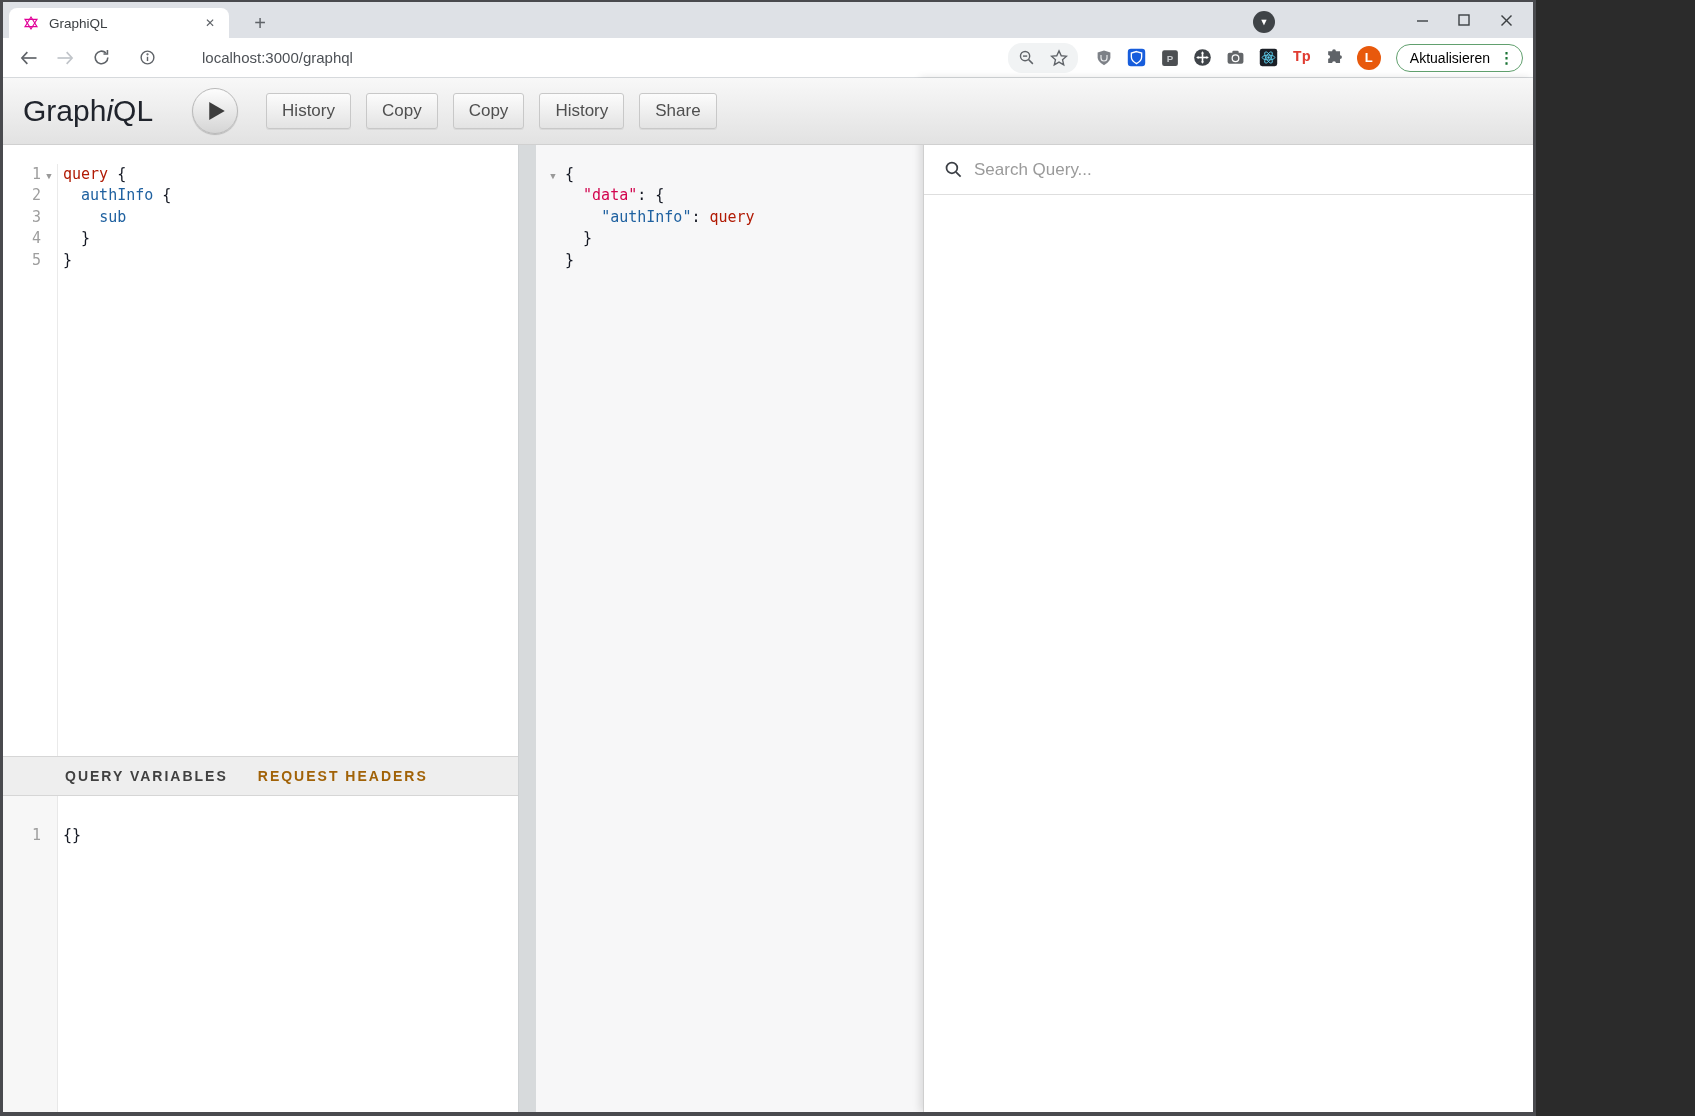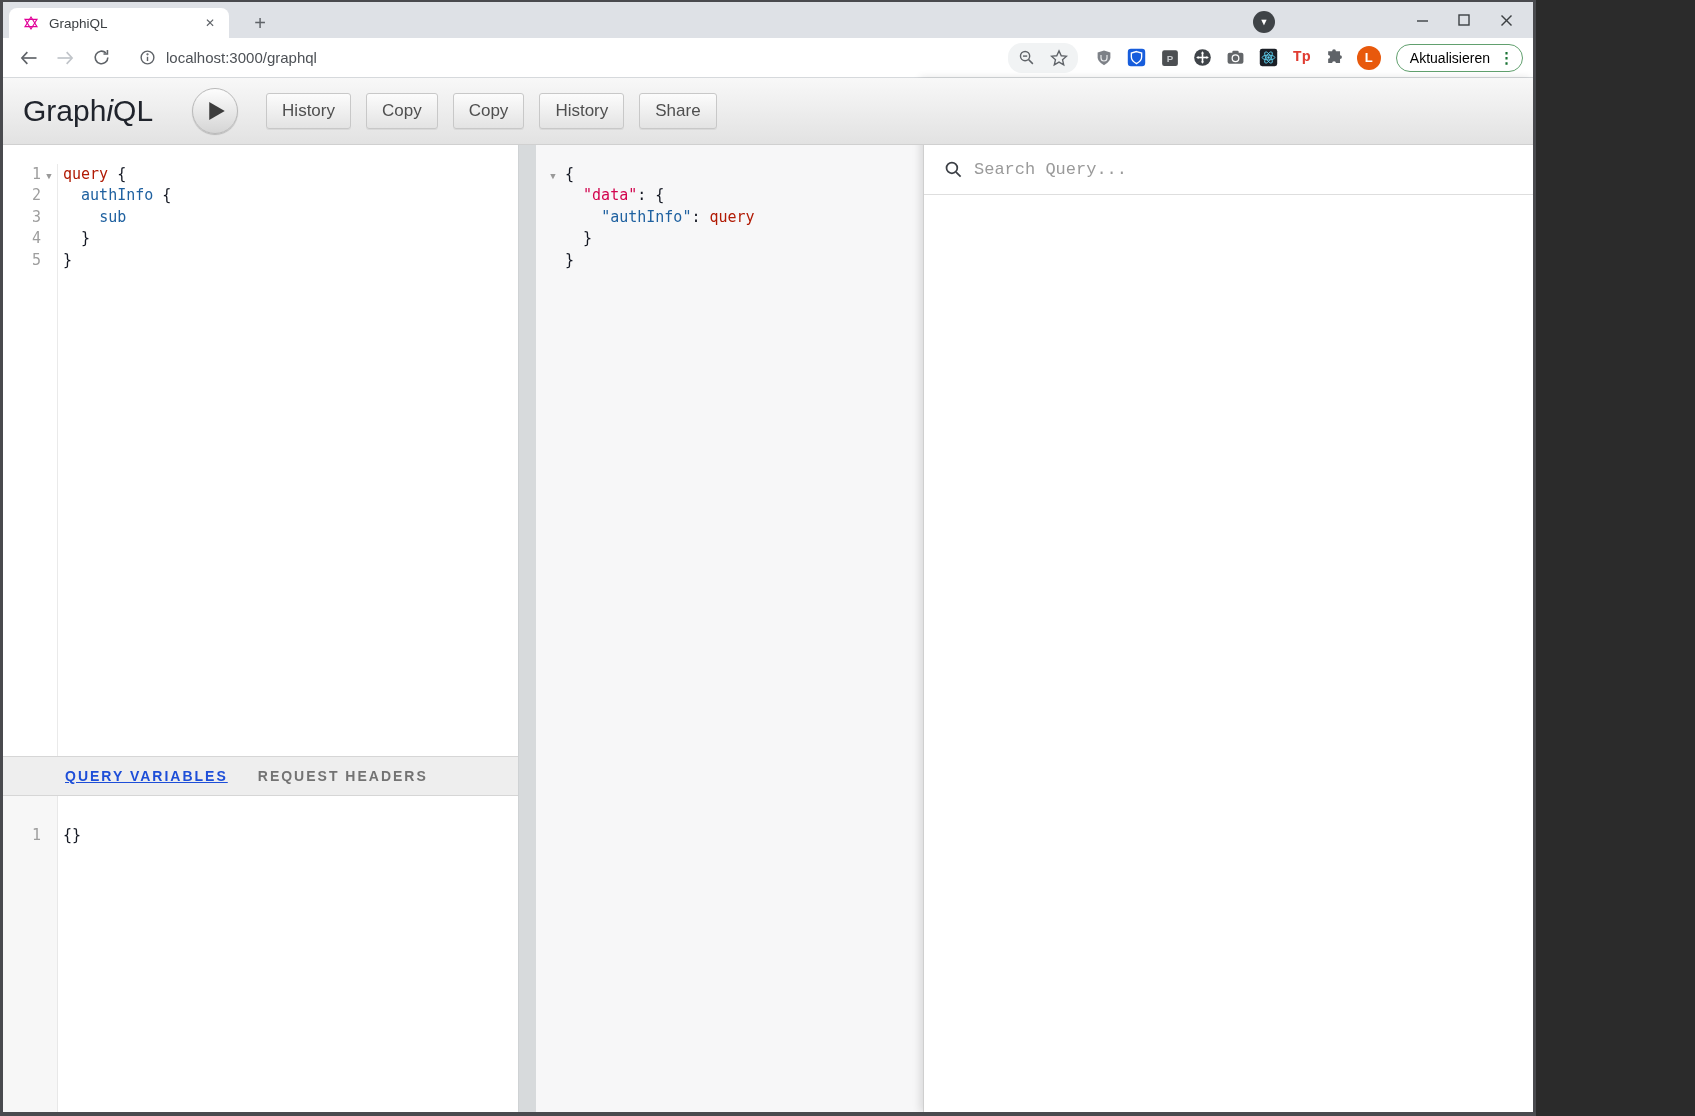--- a/index.html
+++ b/index.html
@@ -15,21 +15,21 @@
   .tab-close{font-size:12px;color:#5f6368;padding:2px 4px;cursor:default;}
   .newtab{position:absolute;left:244px;top:8px;width:26px;height:26px;display:flex;
     align-items:center;justify-content:center;font-size:20px;color:#5f6368;}
   .tab-badge{position:absolute;right:258px;top:9px;width:22px;height:22px;border-radius:50%;
     background:#3f4347;color:#fff;font-size:9px;display:flex;align-items:center;justify-content:center;}
   .wincontrols{position:absolute;right:6px;top:0;height:36px;display:flex;align-items:center;}
   .wc{width:42px;height:30px;display:flex;align-items:center;justify-content:center;color:#3c4043;}
   
   .toolbar{height:40px;background:#fff;border-bottom:1px solid #d6d9dc;display:flex;align-items:center;padding:0 10px 0 12px;}
   .nav-ic{width:28px;height:28px;display:flex;align-items:center;justify-content:center;margin-right:8px;}
-  .urlbox{display:flex;align-items:flex-start;margin-left:16px;flex:1;}
+  .urlbox{display:flex;align-items:flex-start;margin-left:16px;flex:1;gap:36px;}
   .url-text{font-size:15px;color:#4d5156;margin-left:10px;}
   .tb-right{display:flex;align-items:center;gap:11px;}
   .chip{display:flex;align-items:center;gap:10px;background:#f1f3f4;border-radius:14px;padding:4px 8px;margin-right:4px;}
   .ext{width:22px;height:22px;display:flex;align-items:center;justify-content:center;}
   .tp{font-size:15px;font-weight:bold;color:#e03c31;font-family:Liberation Mono, monospace;}
   .avatar{width:24px;height:24px;border-radius:50%;background:#e8590c;color:#fff;font-size:13px;
     font-weight:bold;display:flex;align-items:center;justify-content:center;}
   .pill{display:flex;align-items:center;height:28px;border:1.5px solid #61a06e;border-radius:15px;
     background:#fff;padding:0 8px 0 13px;margin-left:4px;}
   .pill-label{font-size:14px;color:#000000;}
@@ -55,36 +55,36 @@
   .gut-row,.code-row{height:21.4px;line-height:21.4px;white-space:pre;}
   .lnum{display:inline-block;width:38px;text-align:right;color:#9e9e9e;}
   .fold{display:inline-block;width:16px;text-align:center;font-size:9px;color:#999;}
   .code{padding-left:5px;flex:1;}
   .tk-pl{color:#141823;} .tk-kw{color:#B11A04;} .tk-prop{color:#1F61A0;} .tk-def{color:#D2054E;}
   .query-editor{height:611px;padding-top:19px;background:#fff;}
   .query-editor .gutter{border-right:1px solid #eaeaea;min-height:592px;}
   .varbar{height:40px;background:#eee;border-top:1px solid #d6d6d6;border-bottom:1px solid #d6d6d6;
     display:flex;align-items:center;padding-left:62px;gap:30px;}
   .varbar span{font-size:14px;font-weight:bold;letter-spacing:2px;}
-  .vb-active{color:#1d4ed8;text-decoration:underline;} .vb-inactive{color:#737373;}
+  .vb-active{color:#404040;} .vb-inactive{color:#a16207;}
   .var-editor{flex:1;padding-top:29px;background:#fff;}
   .var-editor .gutter{background:#f7f7f7;border-right:1px solid #e8e8e8;margin-top:-29px;padding-top:29px;height:316px;}
   .divider{width:18px;background:#d7dadc;border-left:1px solid #cfd2d4;}
   .result-pane{flex:1;background:#f7f7f8;padding-top:19px;}
   .result-pane .fold{width:14px;} .result-pane .lnum{width:10px;}
   
   .doc-panel{width:610px;background:#fff;border-left:1px solid #cfcfcf;box-shadow:-3px 0 8px rgba(0,0,0,.12);
     margin-top:-67px;height:1034px;display:flex;flex-direction:column;}
   .doc-title{position:relative;height:67px;border-bottom:1px solid #d0d0d0;flex:none;}
   .doc-back{position:absolute;left:16px;top:50%;transform:translateY(-50%);display:flex;align-items:center;gap:7px;
     color:#3565A9;font-size:19px;cursor:default;}
   .doc-name{position:absolute;left:46%;top:50%;transform:translate(-50%,-50%);font-size:19px;font-weight:bold;color:#10151f;}
   .doc-close{position:absolute;right:146px;top:50%;transform:translateY(-50%);font-size:20px;color:#333;}
   .doc-search{height:50px;border-bottom:1px solid #dedede;display:flex;align-items:center;padding-left:20px;gap:9px;flex:none;}
-  .doc-search input{border:none;outline:none;font-size:17px;color:#333;width:340px;font-family:Liberation Mono, monospace;background:transparent;}
+  .doc-search input{border:none;outline:none;font-size:17px;color:#333;width:340px;font-family:Liberation Sans, sans-serif;background:transparent;}
   .doc-search input::placeholder{color:#9a9a9a;}
   .doc-body{padding:17px 20px 0 20px;}
   .no-desc{font-size:17.5px;color:#333;}
   .fields-label{margin-top:51px;font-size:13.5px;font-weight:bold;letter-spacing:1.5px;color:#666;}
   .doc-hr{border:none;border-top:1px solid #e5e5e5;margin:14px -20px 0 0;}
   .field-row{margin-top:23px;font-size:17.5px;}
   .field-name{color:#1F61A0;} .field-colon{color:#555;} .field-type{color:#CA9800;}
   .field-desc{margin-top:21px;padding-left:7px;font-size:17px;color:#666;}
   svg{display:block;}
 </style>

